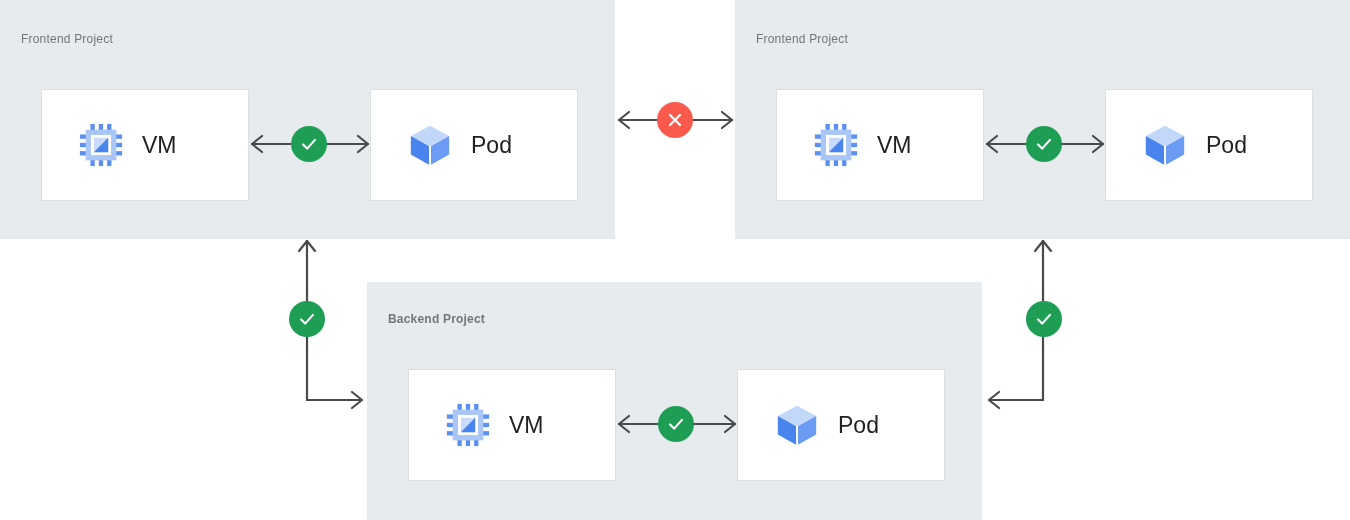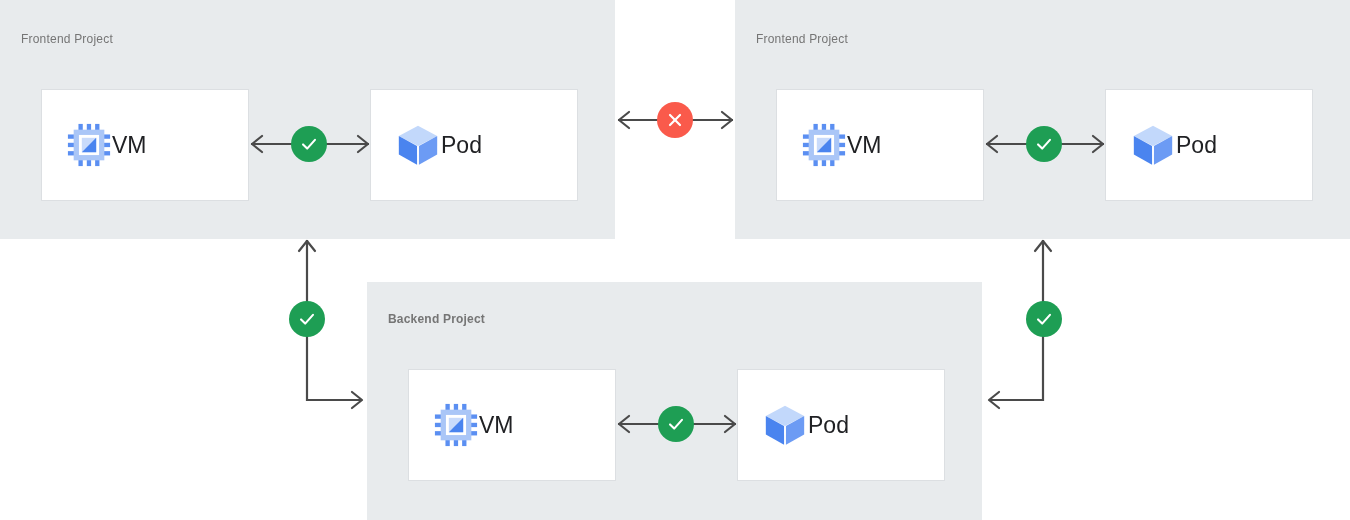--- a/index.html
+++ b/index.html
@@ -45,21 +45,22 @@
     border: 1px solid #dcdfe2;
     box-sizing: border-box;
     display: flex;
     align-items: center;
     width: 208px;
     height: 112px;
   }
   .card-inner {
     display: flex;
     align-items: center;
-    padding-left: 24px;
+    gap: 18px;
+    padding-left: 36px;
   }
   .card-label {
     font-size: 23px;
     color: #202124;
     line-height: 1;
   }
   .icon-slot {
     width: 46px;
     height: 46px;
     flex: 0 0 46px;

